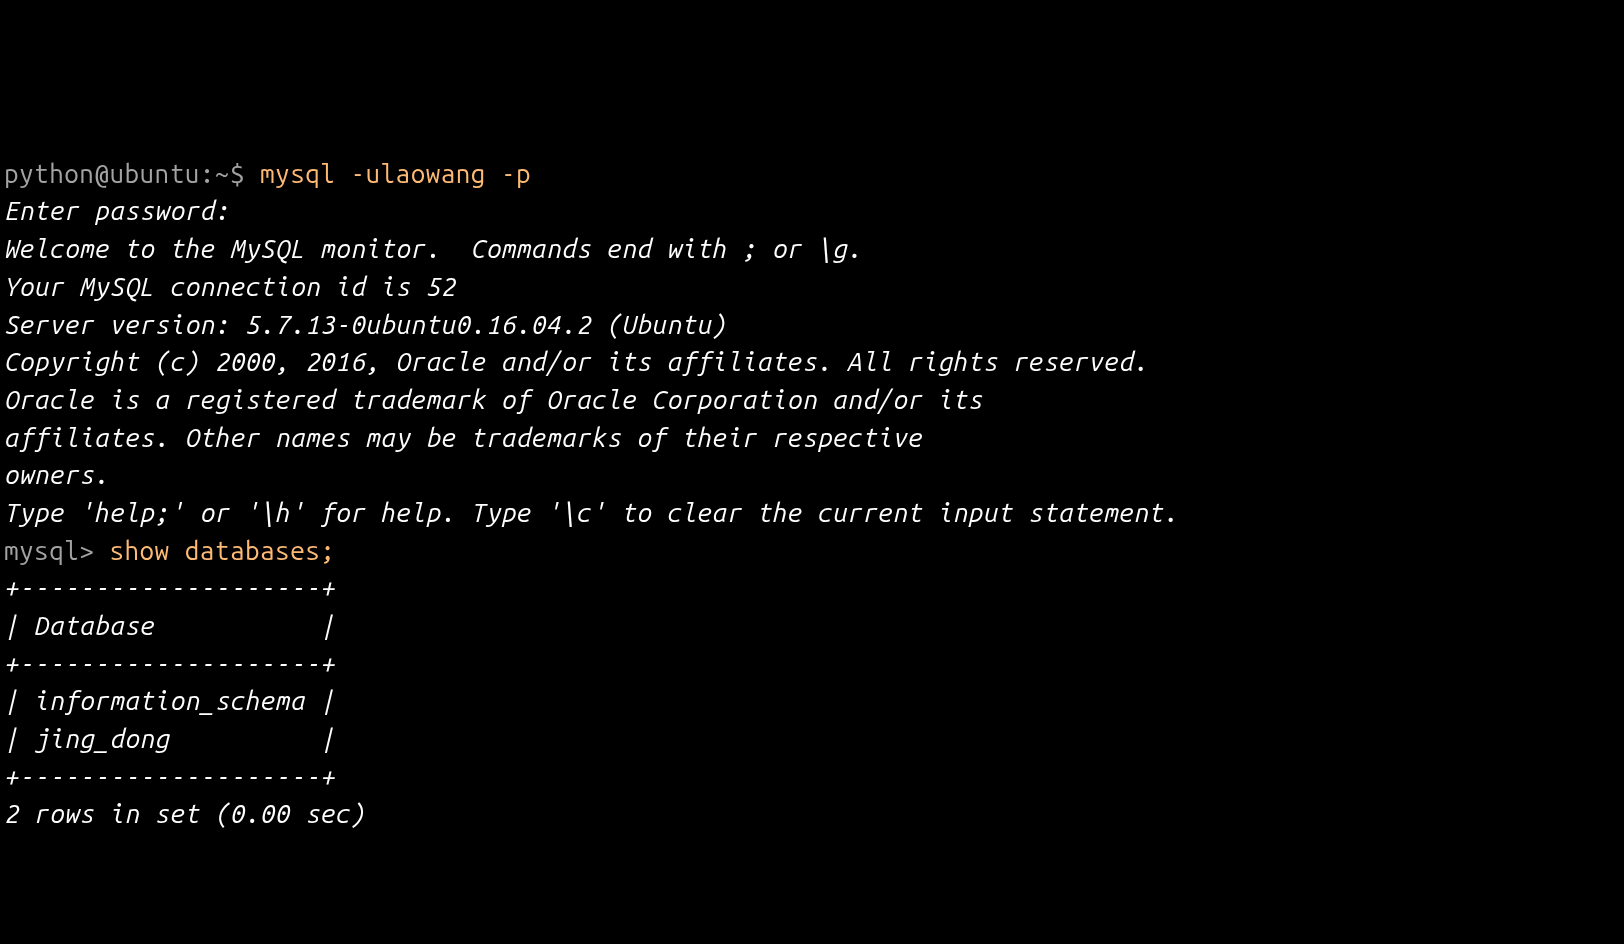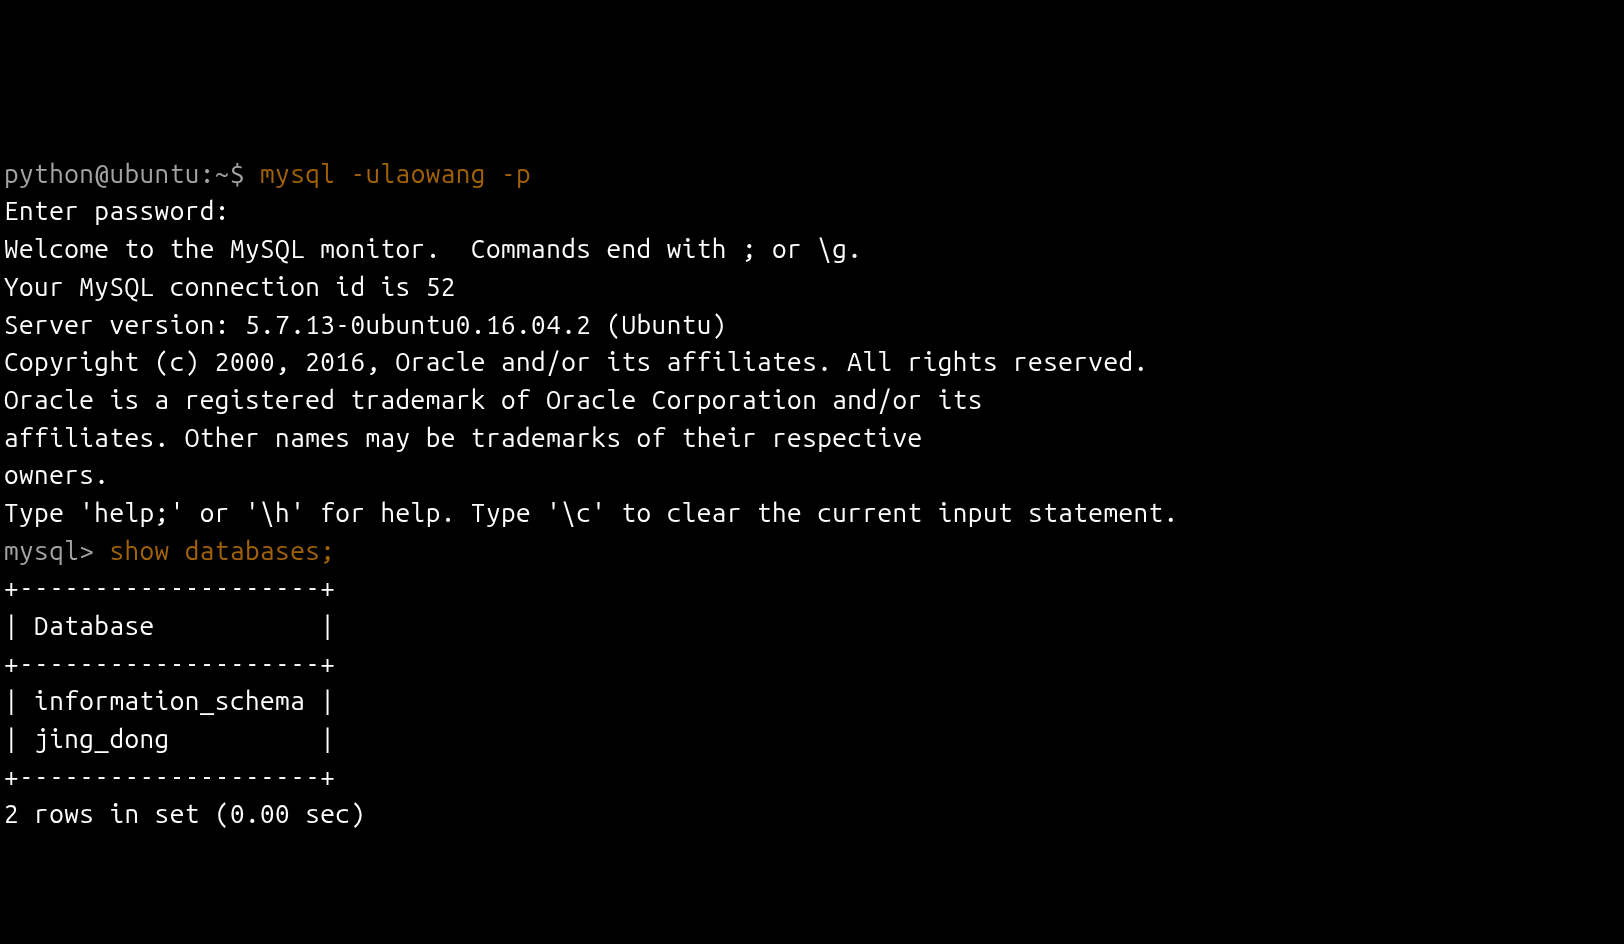--- a/index.html
+++ b/index.html
@@ -21,24 +21,25 @@
       width: 100%;
       height: 100%;
     }
     .line {
       display: block;
     }
     .prompt-user {
       color: #a3a3a3;
     }
     .command {
-      color: #a16207;
+      color: #fdba74;
     }
     .output {
       color: #ffffff;
+      font-style: italic;
     }
   </style>
 </head>
 <body>
 
 
 
 <div class="terminal"><span class="line"><span class="prompt-user">python@ubuntu:~$ </span><span class="command">mysql -ulaowang -p</span></span><span class="line output">Enter password:</span><span class="line output">Welcome to the MySQL monitor.  Commands end with ; or \g.</span><span class="line output">Your MySQL connection id is 52</span><span class="line output">Server version: 5.7.13-0ubuntu0.16.04.2 (Ubuntu)</span><span class="line output"></span><span class="line output">Copyright (c) 2000, 2016, Oracle and/or its affiliates. All rights reserved.</span><span class="line output"></span><span class="line output">Oracle is a registered trademark of Oracle Corporation and/or its</span><span class="line output">affiliates. Other names may be trademarks of their respective</span><span class="line output">owners.</span><span class="line output"></span><span class="line output">Type 'help;' or '\h' for help. Type '\c' to clear the current input statement.</span><span class="line output"></span><span class="line"><span class="prompt-user">mysql&gt; </span><span class="command">show databases;</span></span><span class="line output">+--------------------+</span><span class="line output">| Database           |</span><span class="line output">+--------------------+</span><span class="line output">| information_schema |</span><span class="line output">| jing_dong          |</span><span class="line output">+--------------------+</span><span class="line output">2 rows in set (0.00 sec)</span></div>
 
 

